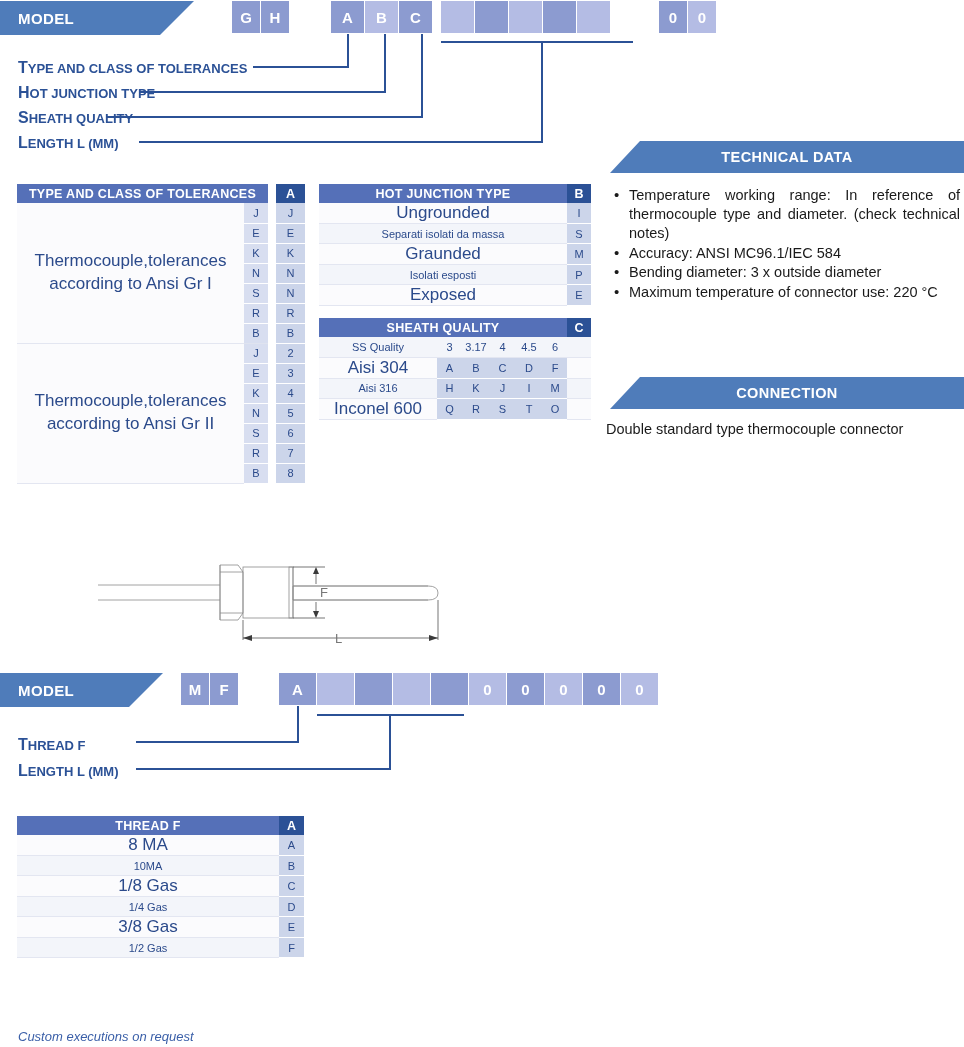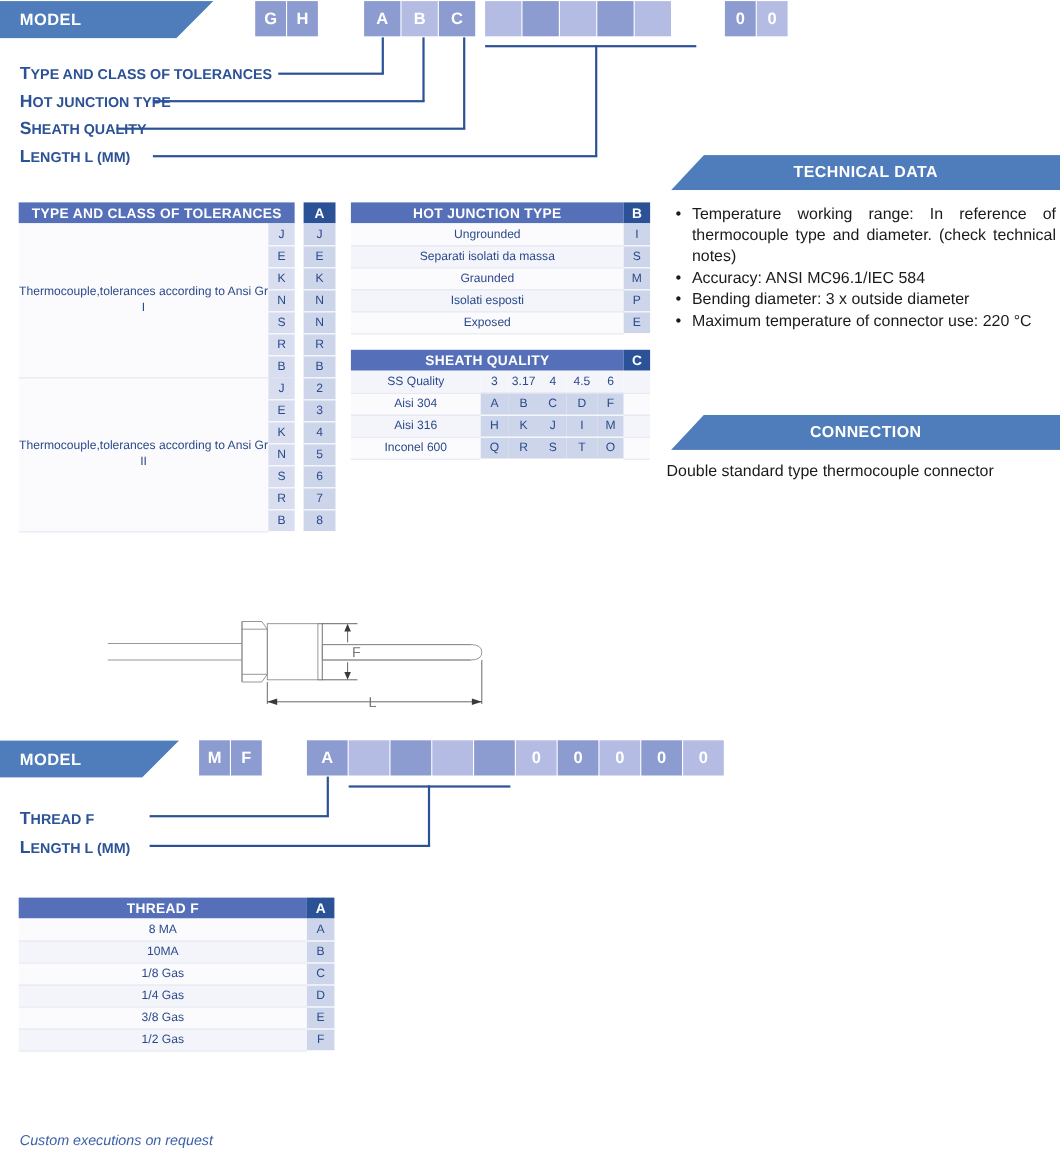--- a/index.html
+++ b/index.html
@@ -50,29 +50,29 @@
   .thead-main {
     background:#5570b8; color:#ffffff; font-weight:bold;
     font-size:12.5px; text-align:center; letter-spacing:.3px;
     height:19px;
   }
   .thead-code {
     background:#2b5196; color:#ffffff; font-weight:bold;
     font-size:12.5px; text-align:center; height:19px;
   }
   .t td, .t th { padding:0; }
-  .cellA { background:#fbfbfd; border-bottom:1px solid #e3e6f1; font-size:11px;
+  .cellA { background:#fbfbfd; border-bottom:1px solid #e3e6f1; font-size:17px;
            text-align:center; color:#2b4a8b; height:20px; }
   .cellB { background:#f3f5fa; border-bottom:1px solid #e3e6f1; font-size:11px;
            text-align:center; color:#2b4a8b; height:20px; }
   .code-cell { background:#d8def0; border-bottom:1px solid #ffffff;
                font-size:11px; text-align:center; color:#2b4a8b; height:20px; }
   .code-cell2{ background:#ccd5ea; border-bottom:1px solid #ffffff;
                font-size:11px; text-align:center; color:#2b4a8b; height:20px; }
-  .desc-cell { background:#fbfbfd; font-size:11px; text-align:center;
+  .desc-cell { background:#fbfbfd; font-size:17px; text-align:center;
                color:#2b4a8b; line-height:1.35; }
   .gapcol { width:8px; background:#ffffff; border:none; }
 
   
   .rbanner {
     height:32px; background:#4f7cba; color:#ffffff;
     display:flex; align-items:center; justify-content:center;
     font-size:14.5px; font-weight:bold; letter-spacing:.4px;
     clip-path: polygon(30px 0, 100% 0, 100% 100%, 0 100%);
   }

